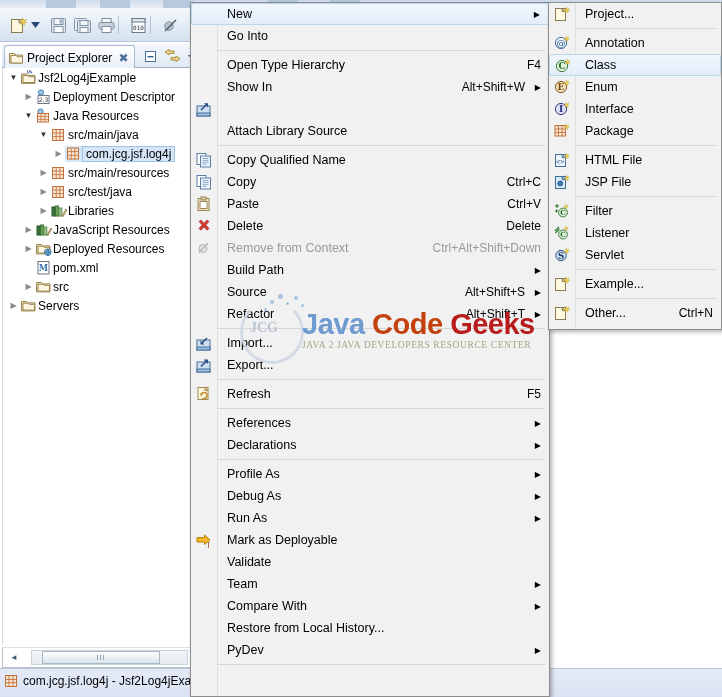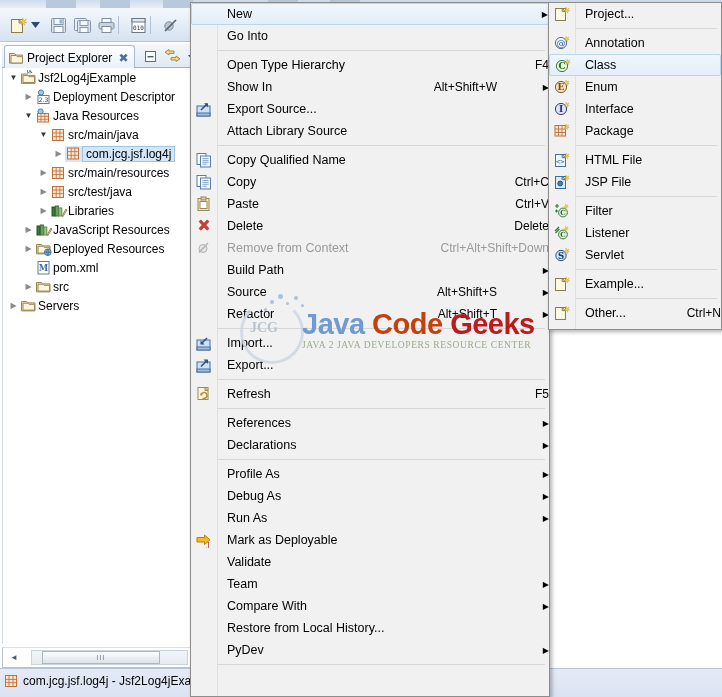--- a/index.html
+++ b/index.html
@@ -152,24 +152,23 @@
   }
   .ctxmenu .gutter {
     position: absolute; left: 0; top: 0; bottom: 0; width: 26px;
     background: #f1f1f1;
     border-right: 1px solid #e0e0e0;
   }
   .ctxmenu .items { position: relative; }
   .mi {
     position: relative; height: 22px;
     display: flex; align-items: center;
-    padding-left: 26px; padding-right: 0;
+    padding-left: 26px; padding-right: 8px;
     white-space: nowrap;
     box-sizing: border-box;
-    gap: 36px;
   }
   .mi .mi-icon {
     position: absolute; left: 3px; top: 2px;
     width: 20px; height: 18px;
     display: flex; align-items: center; justify-content: center;
   }
   .mi .mi-label { flex: 1; padding-left: 10px; }
   .mi .mi-accel { color: #000; padding-left: 18px; font-size: 12px; }
   .mi .mi-arrow {
     width: 10px; text-align: right; font-size: 8px; color: #000; padding-left: 6px;
@@ -514,21 +513,20 @@
         </div>
         <div class="mi">
           <span class="mi-icon">
             <svg width="16" height="16" viewBox="0 0 16 16">
               <rect x="1" y="5" width="13" height="10" fill="#cfe0f2" stroke="#4a6f9a"></rect>
                 <rect x="1" y="12" width="13" height="3" fill="#9cc0e0" stroke="#4a6f9a"></rect>
                 <path d="M5 9 L11 3" stroke="#2c5282" stroke-width="1.6"></path>
                 <path d="M8 2.2 L12 2.2 L12 6.2 Z" fill="#2c5282"></path>
             </svg>
           </span>
-          <span class="mi-label">Export Source...</span>
         </div>
         <div class="mi">
           <span class="mi-label">Attach Library Source</span>
         </div>
         <div class="msep"></div>
         <div class="mi">
           <span class="mi-icon">
             <svg width="16" height="16" viewBox="0 0 16 16">
               <rect x="1" y="1.5" width="9" height="11" fill="#ffffff" stroke="#5b7fa5"></rect>
                 <rect x="4.5" y="4" width="10" height="11" fill="#eef4fa" stroke="#5b7fa5"></rect>

